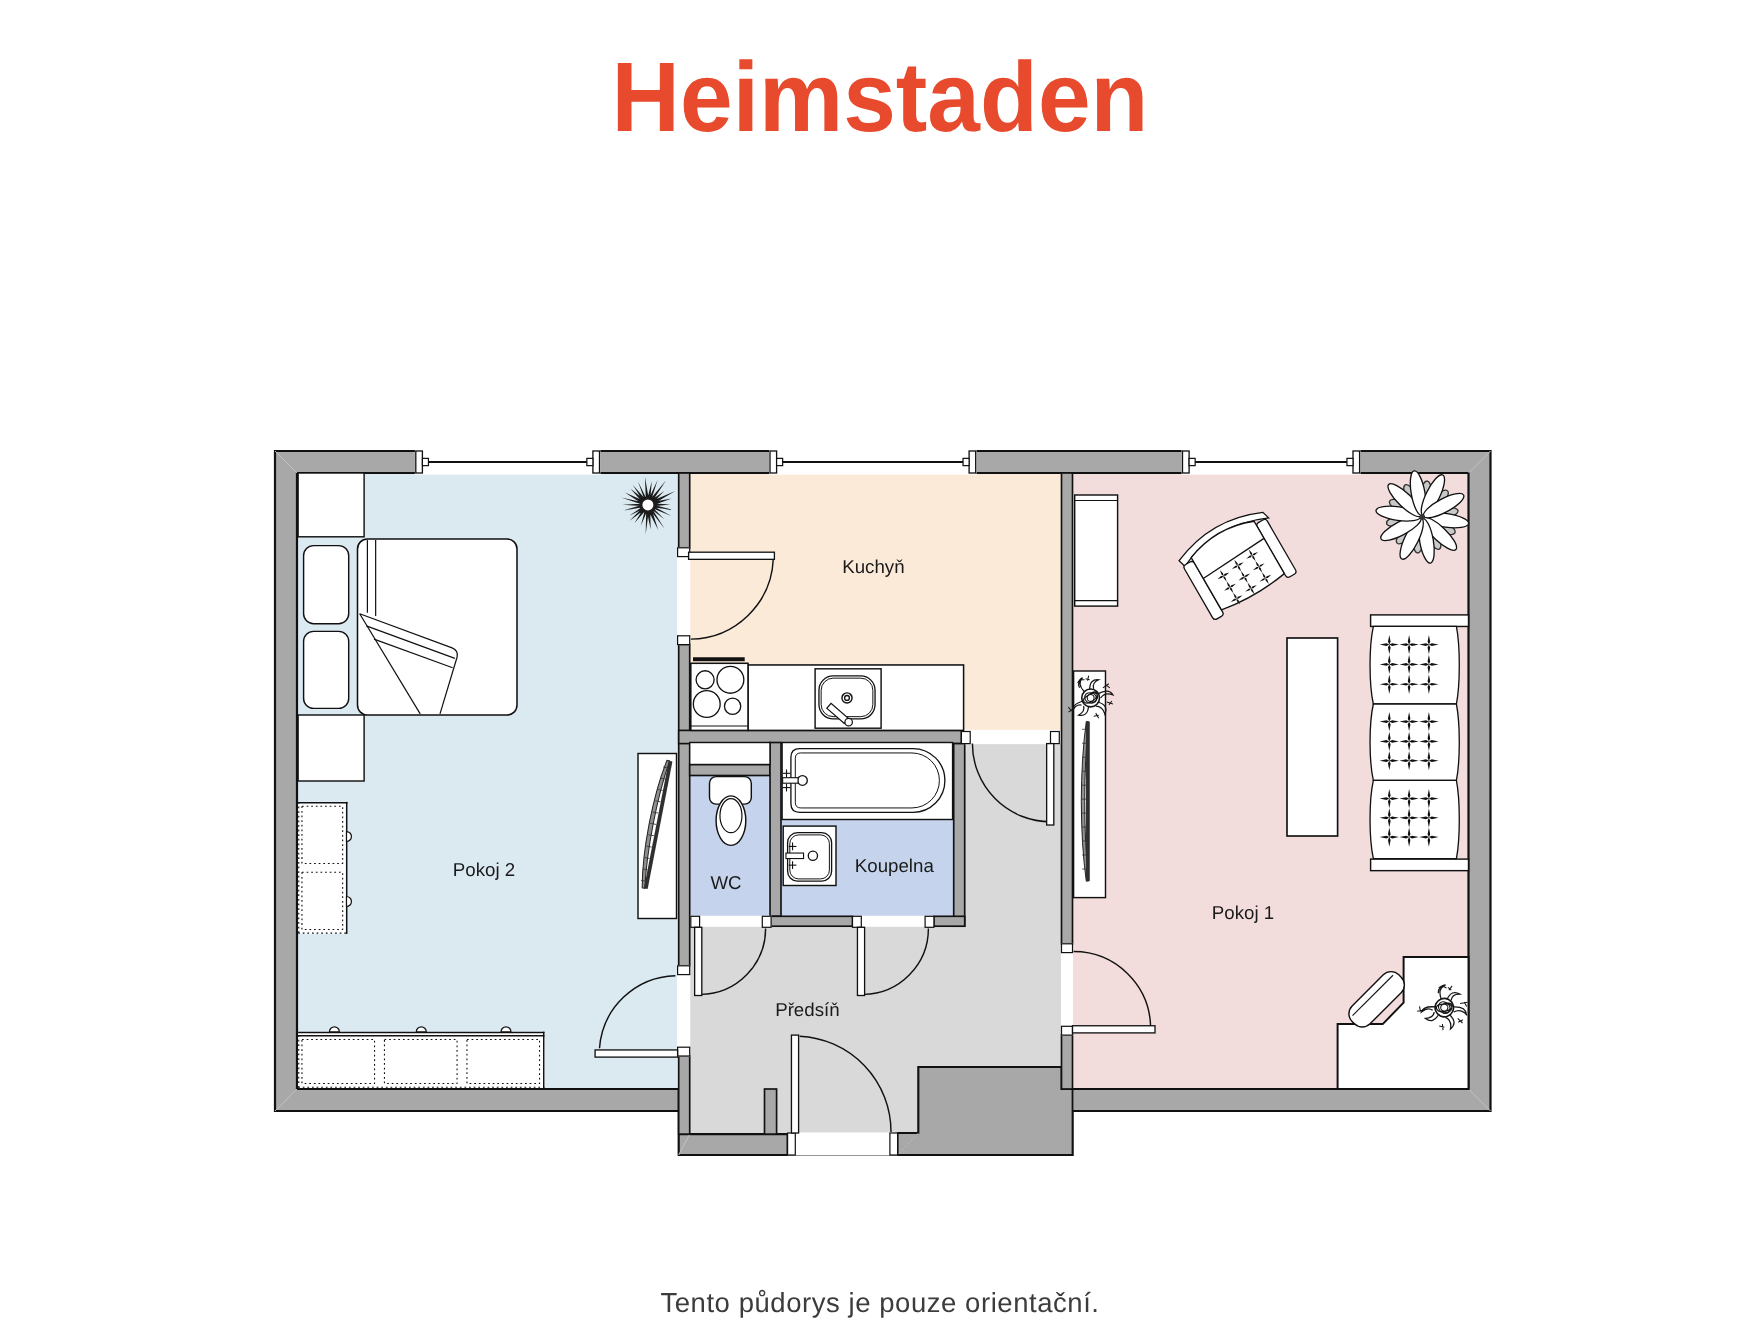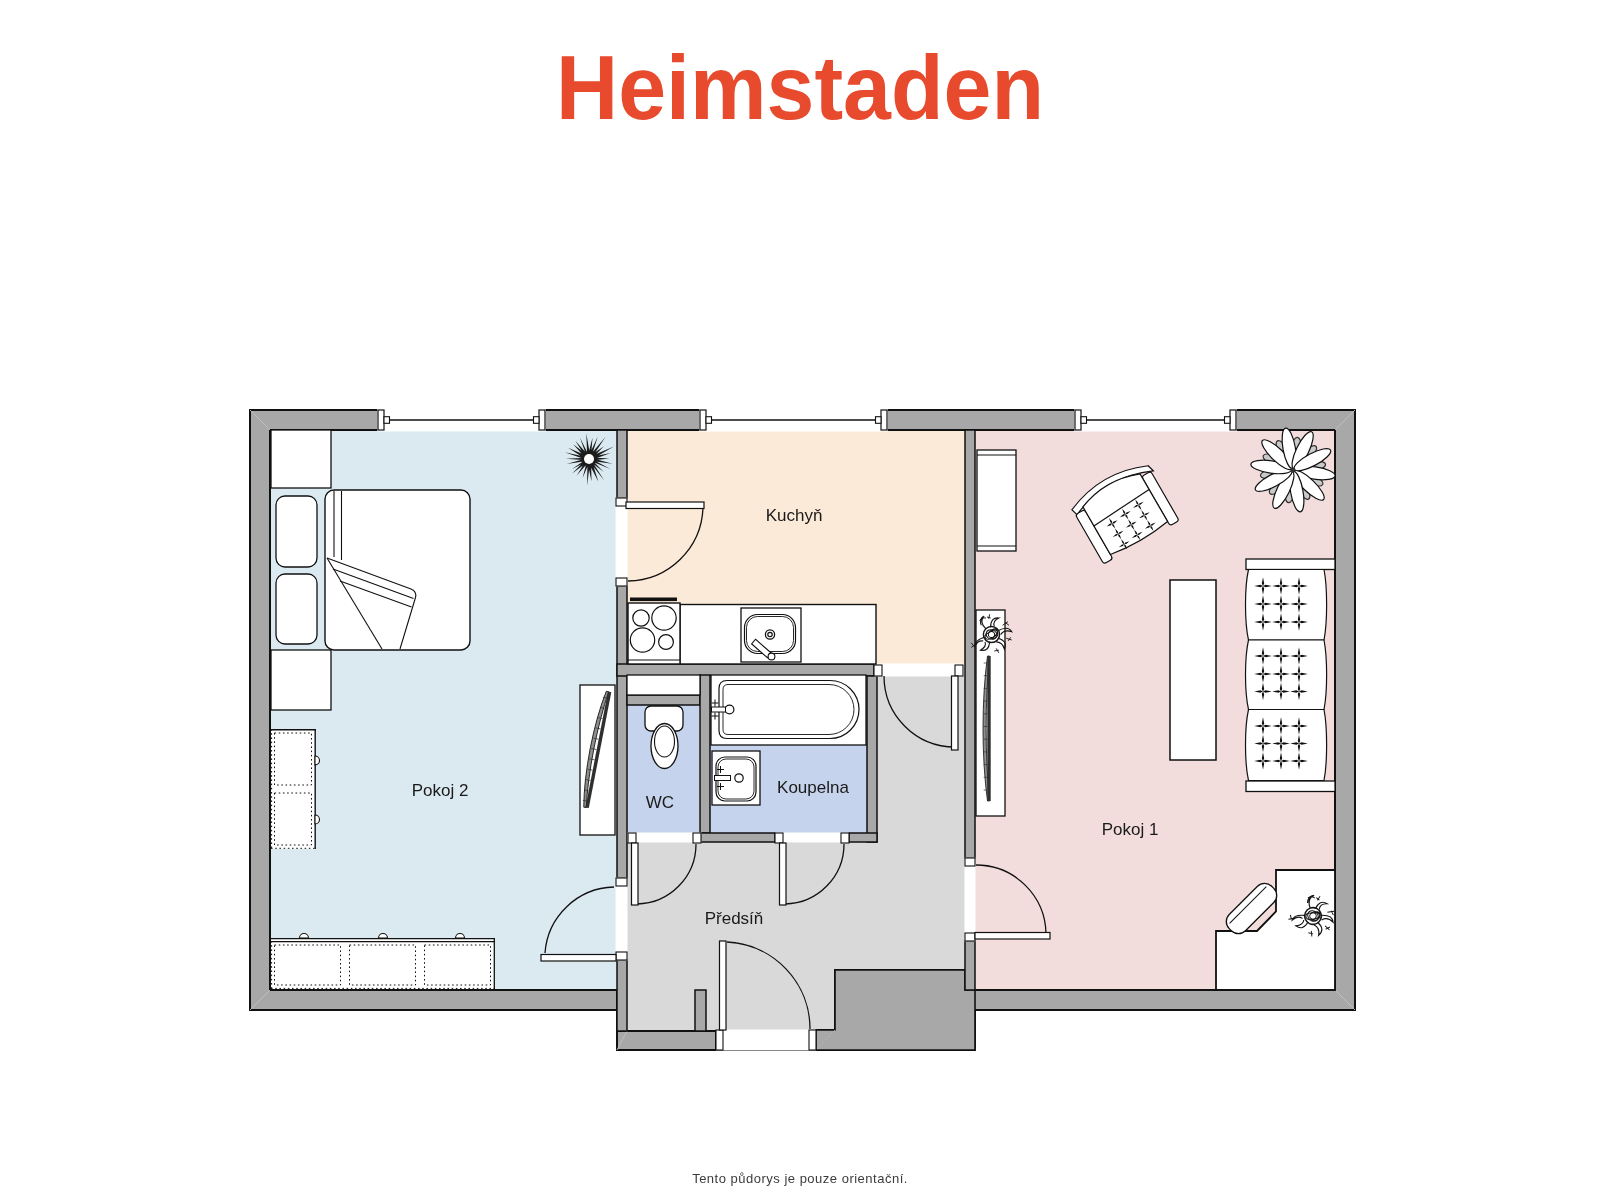--- a/index.html
+++ b/index.html
@@ -1,17 +1,17 @@
 <!DOCTYPE html>
 <html><head><meta charset="utf-8">
 <style>
 html,body{margin:0;padding:0;background:#ffffff;width:1600px;height:1200px;overflow:hidden}
 body{position:relative;font-family:"Liberation Sans",sans-serif}
 .logo{position:absolute;left:0;top:0;width:1600px;text-align:center}
-.note{position:absolute;left:0;top:1171px;width:1600px;text-align:center;font-size:13px;color:#3c3c3c;letter-spacing:0.5px}
+.note{position:absolute;left:0;top:1171px;width:1600px;text-align:center;font-size:25px;color:#3c3c3c;letter-spacing:0.5px}
 </style></head>
 <body>
 <svg class="logo" width="1600" height="140" viewBox="0 0 1600 140">
 <text x="800" y="119" text-anchor="middle" textLength="488" lengthAdjust="spacingAndGlyphs" font-family="Liberation Sans, sans-serif" font-weight="bold" font-size="90" fill="#e84a2e">Heimstaden</text>
 </svg>
 <svg style="position:absolute;left:0;top:0" width="1600" height="1200" viewBox="0 0 1600 1200">
 <g>
 <rect x="270" y="430" width="347" height="560" fill="#dbe9f1"></rect>
 <rect x="627" y="430" width="338" height="234" fill="#fcead9"></rect>
 <rect x="975" y="430" width="360" height="560" fill="#f3dddc"></rect>

